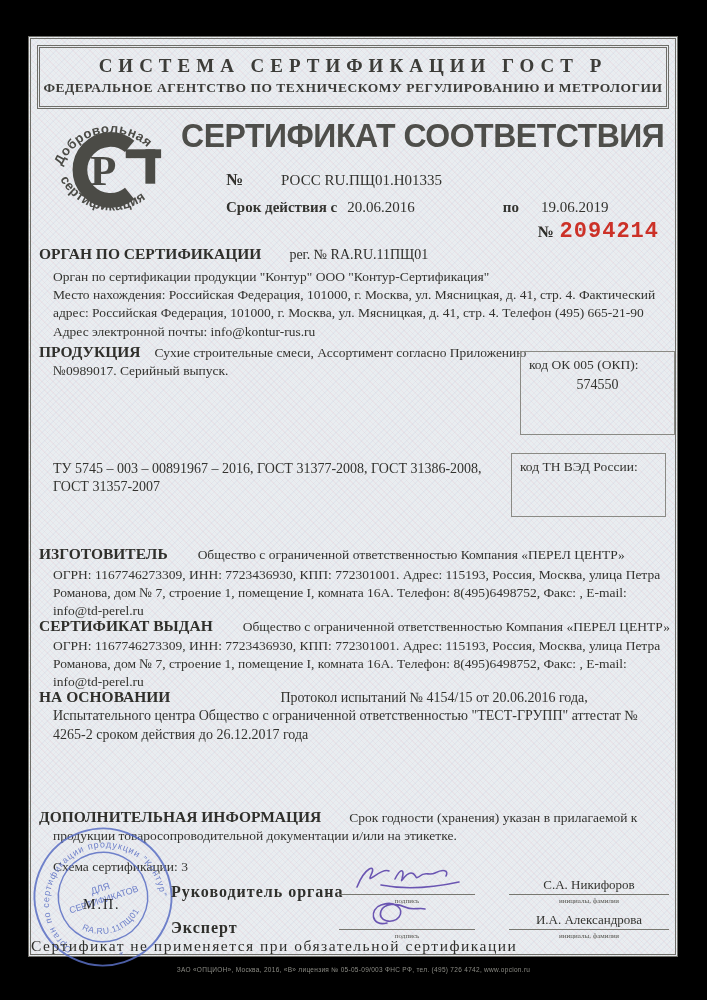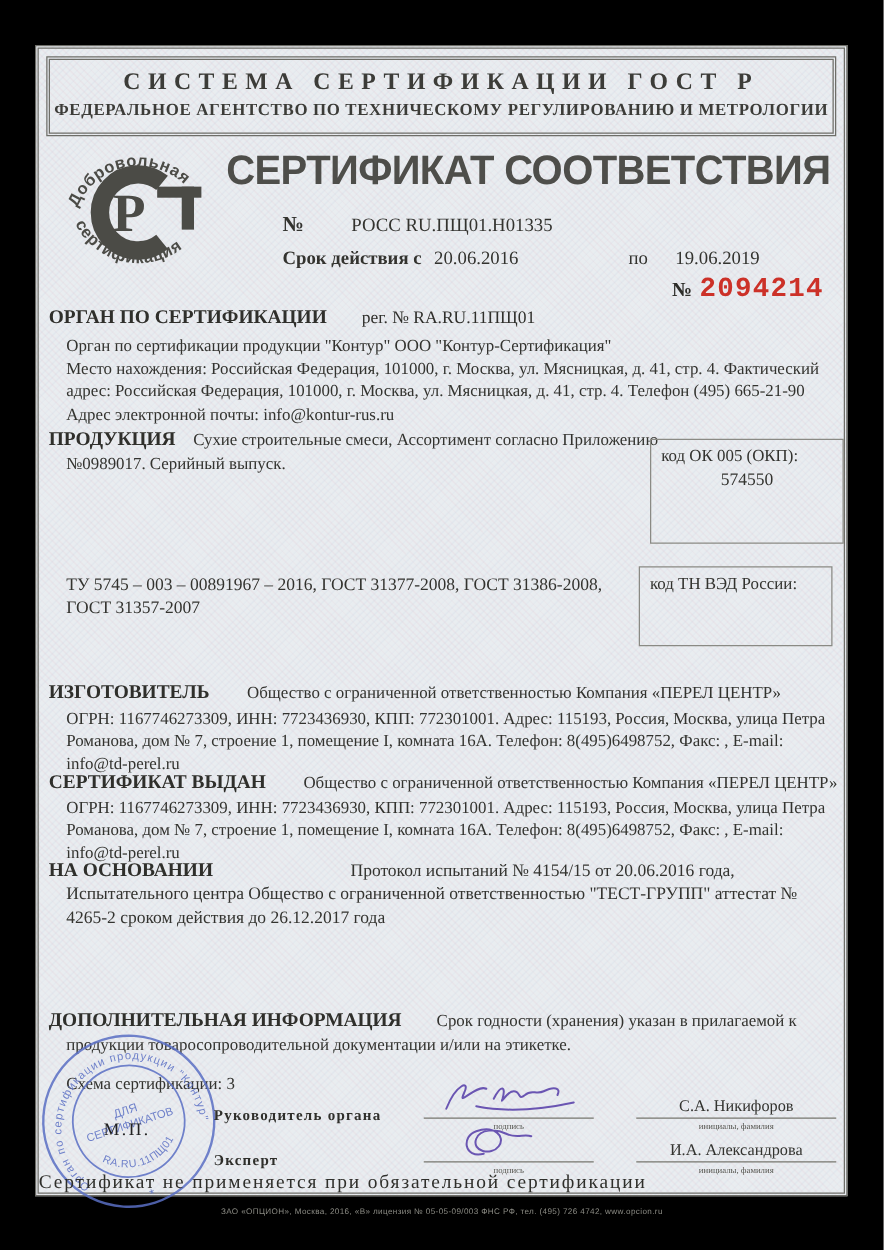--- a/index.html
+++ b/index.html
@@ -29,21 +29,21 @@
     position:absolute; left:150px; top:78px; width:500px;
     font-family:"Liberation Sans", sans-serif; font-weight:bold;
     font-size:33px; letter-spacing:-0.5px; color:#4e4e4a; transform:scaleX(0.97); transform-origin:left;
   }
 
   .row-number { position:absolute; left:195px; top:131px; font-size:15px; }
   .row-number .no { font-size:17px; font-weight:bold; margin-right:38px; }
   .row-validity { position:absolute; left:195px; top:160px; font-size:15px; }
   .row-validity .lbl { font-weight:bold; }
   .row-validity .from { margin-left:10px; }
-  .row-validity .po { margin-left:88px; font-weight:normal; }
+  .row-validity .po { margin-left:88px; font-weight:bold; }
   .row-validity .to { margin-left:22px; }
   .row-rednum { position:absolute; right:16px; top:180px; }
   .row-rednum .no { font-size:16px; font-weight:bold; color:#2e2e2a; margin-right:6px; }
   .row-rednum .val { font-family:"Liberation Mono", monospace; font-weight:bold; font-size:22px; letter-spacing:1px; }
 
   .sec-head { font-weight:bold; font-size:15.5px; color:#2f2f2b; }
   .body-text { font-size:13.5px; line-height:1.32; color:#33332f; }
 
   .organ-head { position:absolute; left:8px; top:206px; }
   .organ-reg { font-weight:normal; font-size:14px; margin-left:28px; }
@@ -72,21 +72,21 @@
   .issued-details { position:absolute; left:22px; top:598px; width:622px; }
 
   .basis { position:absolute; left:8px; top:648px; width:625px; padding-left:14px; }
   .basis .sec-head { margin-left:-14px; margin-right:110px; }
 
   .additional { position:absolute; left:8px; top:768px; width:630px; padding-left:14px; }
   .additional .sec-head { margin-left:-14px; margin-right:28px; }
   .scheme { position:absolute; left:22px; top:820px; font-size:13.5px; }
 
   .sig-row { position:absolute; left:140px; font-size:16px; }
-  .sig-label { font-weight:bold; letter-spacing:1px; color:#2f2f2b; font-size:12px; }
+  .sig-label { font-weight:bold; letter-spacing:1px; color:#2f2f2b; font-size:16px; }
   .sig-line { position:absolute; border-bottom:1px solid #77776f; height:1px; }
   .sig-caption { position:absolute; font-size:7px; color:#55554f; text-align:center; }
   .sig-name { position:absolute; font-size:13px; text-align:center; border-bottom:1px solid #77776f; padding-bottom:1px; }
   .sig-svg { position:absolute; }
 
   .bottom-note { position:absolute; left:0; right:0; top:898px; text-align:left;
     font-size:15.5px; letter-spacing:1.5px; color:#2f2f2b; }
 
   .stamp { position:absolute; left:-4px; top:782px; width:152px; height:152px; opacity:0.85; }
   .mp-mark { position:absolute; left:52px; top:858px; font-size:14px; letter-spacing:2px; color:#222; }

